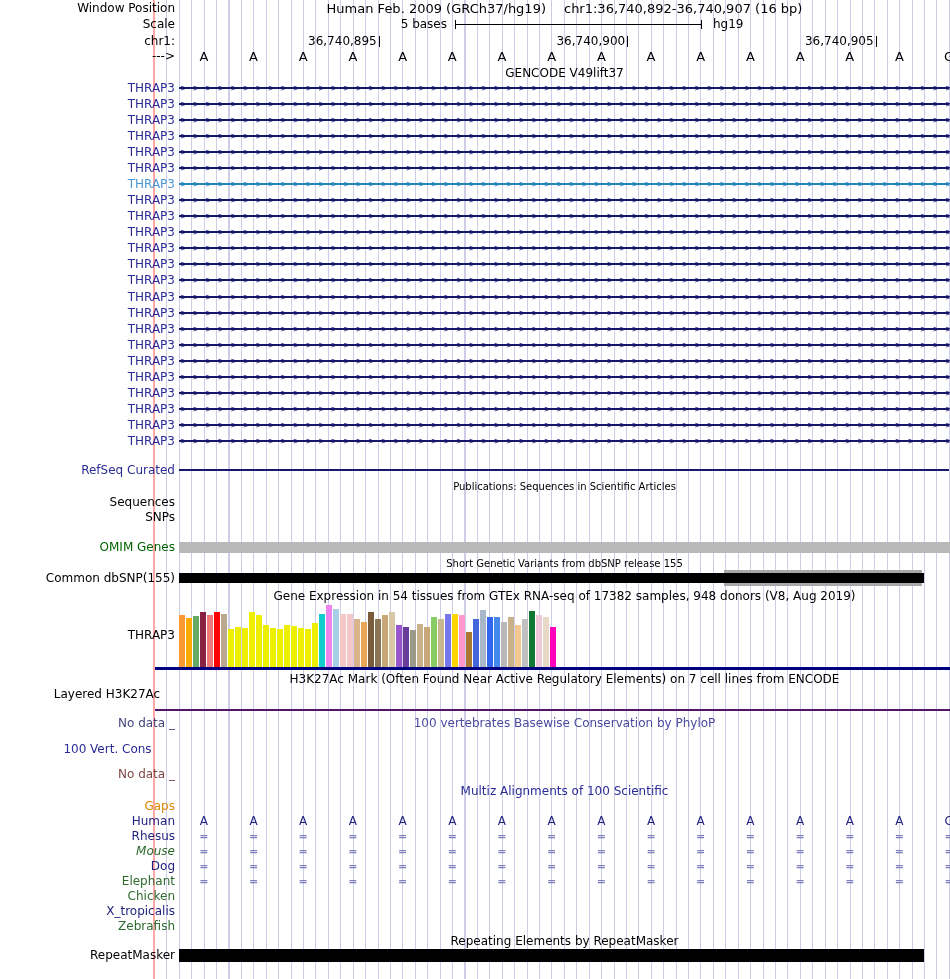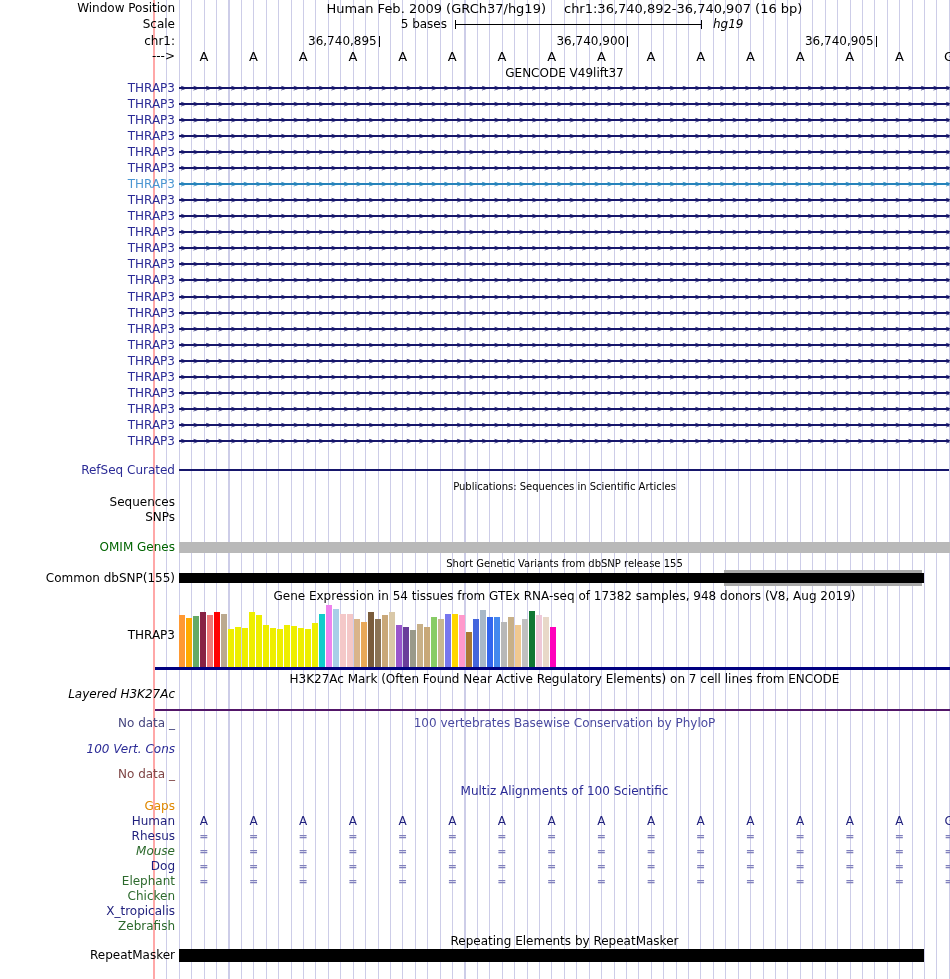--- a/index.html
+++ b/index.html
@@ -6,39 +6,39 @@
   html,body { background:#fff; }
   body { font-family:"DejaVu Sans","Liberation Sans",sans-serif; color:#000; }
   #browser { position:relative; width:950px; height:979px; overflow:hidden; background:#fff; font-size:12px; }
 
   .grid { position:absolute; left:155px; top:0; width:795px; height:979px; z-index:0;
           background:repeating-linear-gradient(to right, transparent 0px, transparent 11.4px, var(--gridline) 11.4px, var(--gridline) 12.42px); }
   .gutline { position:absolute; left:153px; top:0; width:2px; height:979px; background:var(--gutter-line); z-index:1; }
 
   .row { position:absolute; left:0; width:950px; display:flex; z-index:2;padding-left:26px; }
   .gutter { width:153px; flex:none; text-align:right; padding-right:4px; white-space:nowrap; overflow:hidden; }
-  .gutter.left { text-align:right; padding-left:13px;font-style:italic; }
+  .gutter.left { text-align:center; padding-left:13px; }
   .track { flex:1; position:relative; overflow:hidden; }
   .center { text-align:center; }
 
   .fs10 { font-size:10px; }
   .fs11 { font-size:11px; }
   .fs13 { font-size:13px; }
   .green { color:var(--omim-green); }
   .bluetitle { color:var(--blue-title); }
   .navylabel { color:var(--gene-label); }
   .nodata-blue { color:var(--no-data-blue); }
   .nodata-red { color:var(--no-data-red); }
 
   
   .scale-text { position:absolute; left:0; width:268px; text-align:right; top:0; }
   .scalebar { position:absolute; left:276px; top:3px; width:247px; height:9px;
               border-left:1px solid #000; border-right:1px solid #000;
               background:linear-gradient(to bottom, transparent 4px, #000 4px, #000 5px, transparent 5px); }
-  .scale-genome { position:absolute; left:534px; top:0;font-style:italic; }
+  .scale-genome { position:absolute; left:534px; top:0; }
   .coordnum { position:absolute; top:0; width:108px; text-align:right; }
   .coordtick { position:absolute; top:2px; width:1px; height:11px; background:#000; }
 
   .cell { position:absolute; top:0; height:100%; text-align:center; }
 
   
   #gene-rows { position:absolute; left:0; top:80px; width:950px; height:370px; z-index:2; }
   .gene-row { height:16px; line-height:16px; }
   .gene-row .gutter { font-size:12px; }
   .gene-track::before { content:""; position:absolute; left:0; right:1px; top:50%; margin-top:-1px; height:2px; background:currentColor; }

